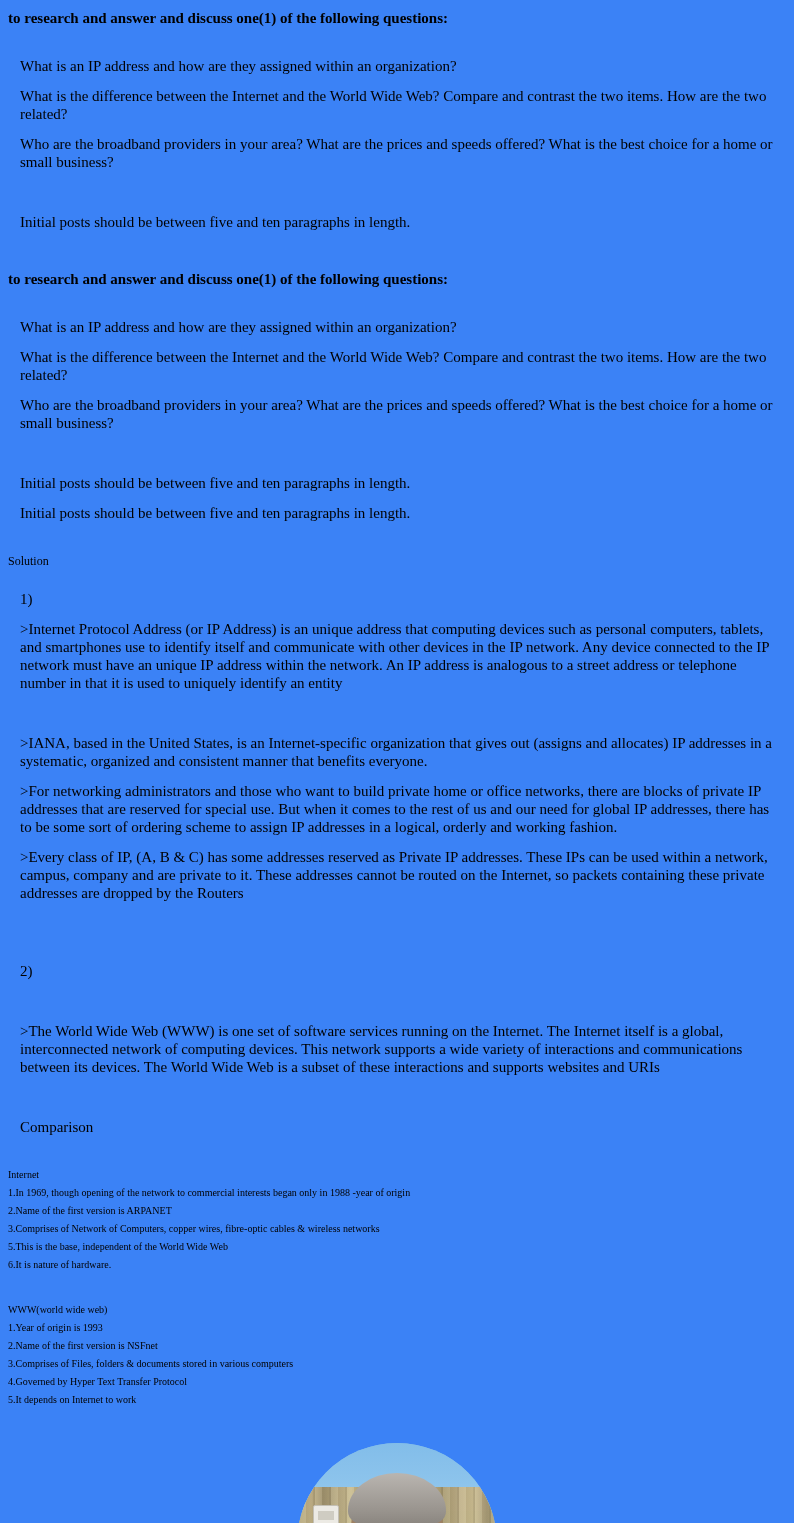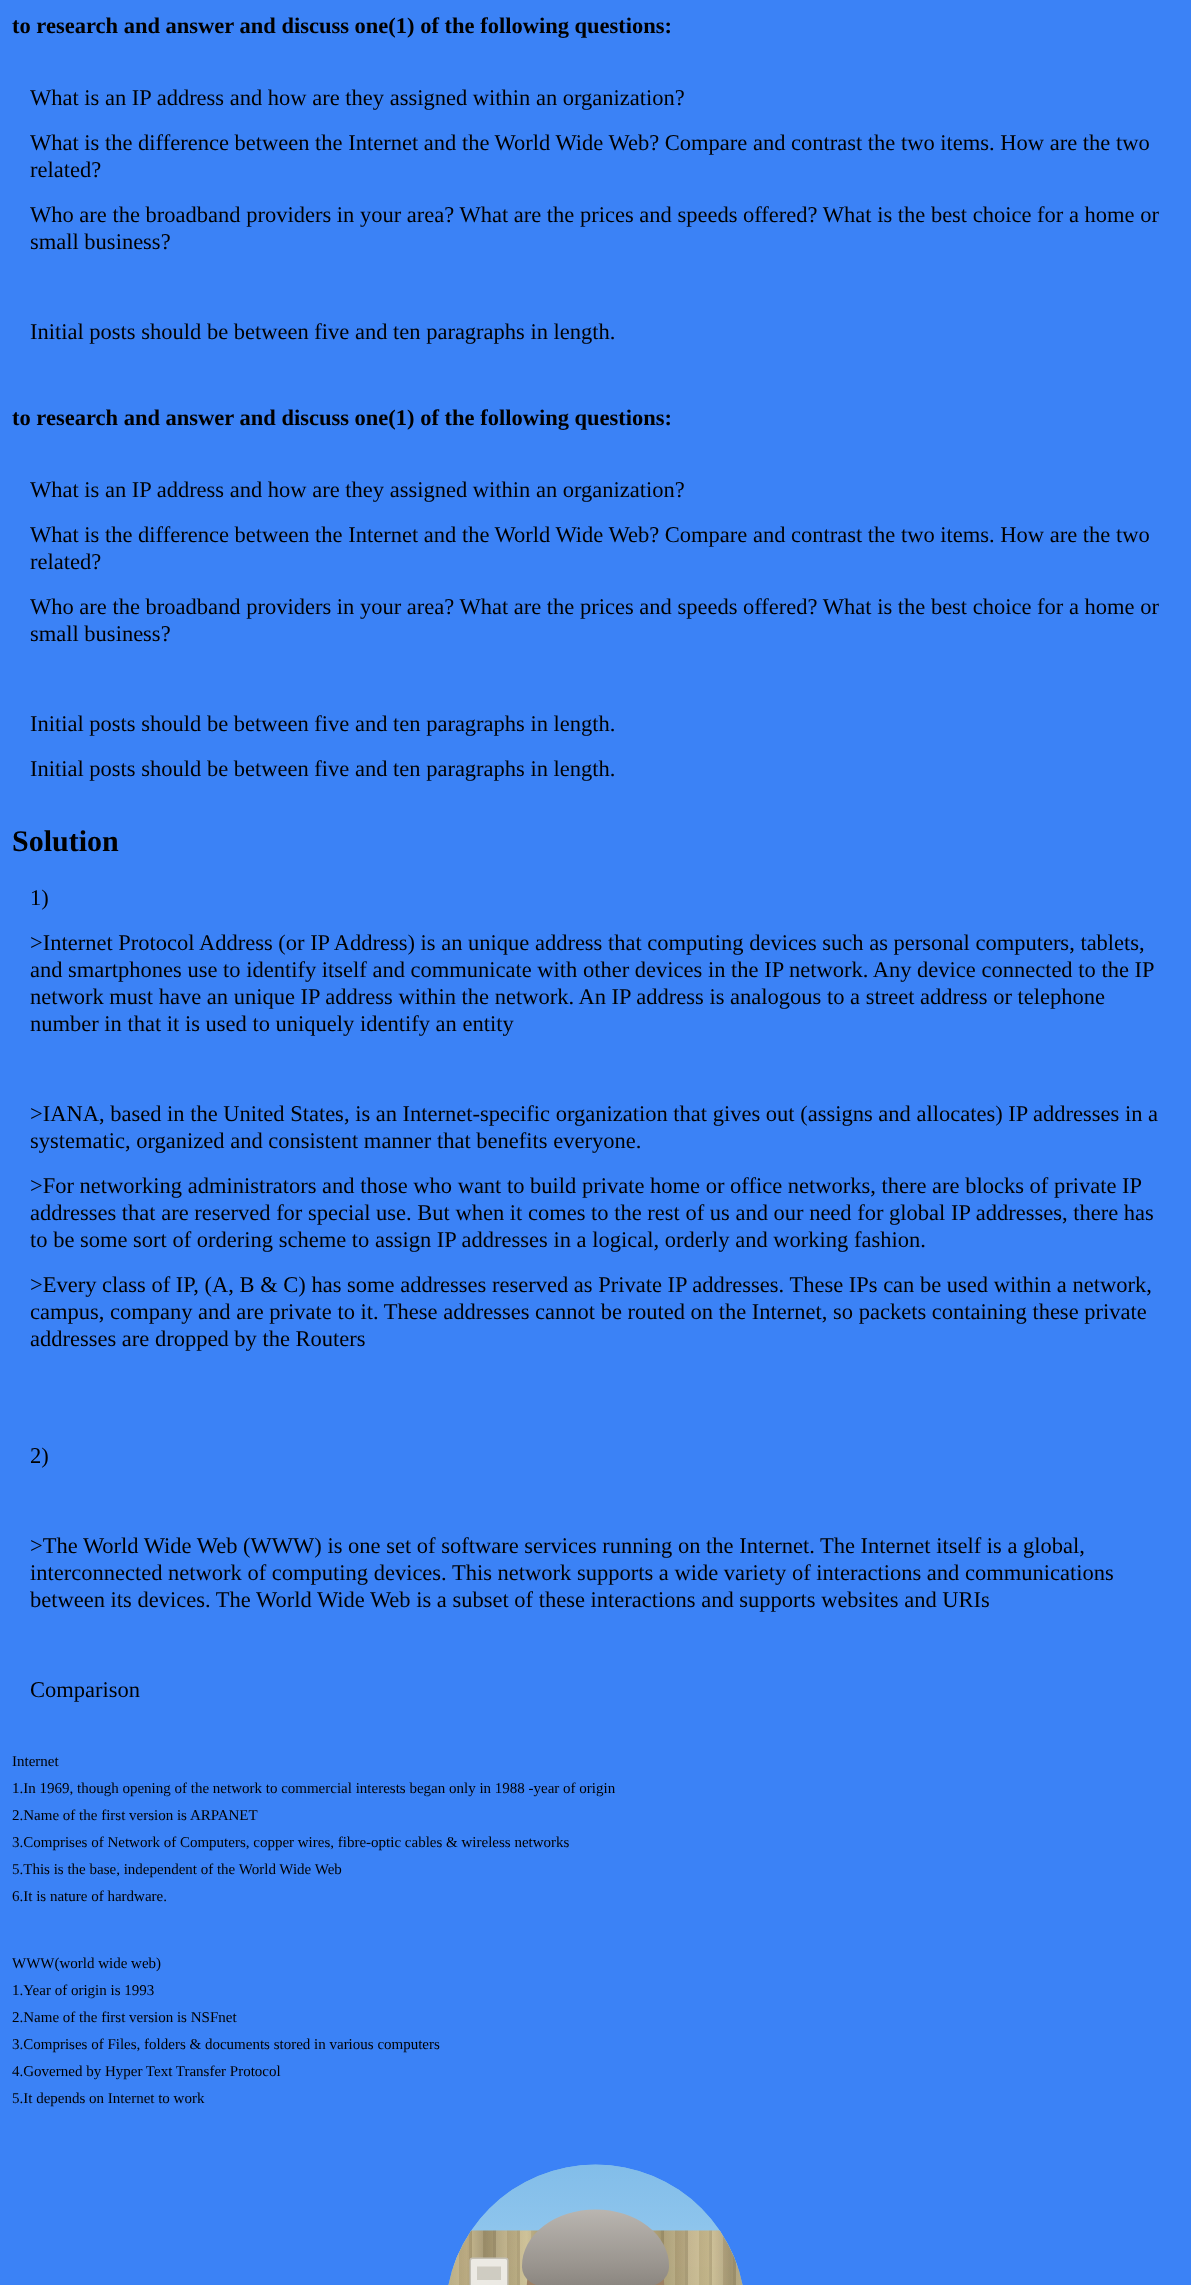--- a/index.html
+++ b/index.html
@@ -35,22 +35,22 @@
   .para {
     font-size: 15px;
     line-height: 18px;
     margin: 12px;
     font-weight: normal;
   }
   .spacer-18 { height: 18px; }
   .spacer-9  { height: 9px; }
 
   h2.solution {
-    font-size: 20px;
-    font-weight: bold;
+    font-size: 12px;
+    font-weight: normal;
     line-height: 22px;
     margin: 0;
     padding: 16px 0 6px 0;
     font-family: "Liberation Serif", "DejaVu Serif", serif;
   }
 
   .list-line {
     font-size: 10px;
     line-height: 18px;
     margin: 0;

